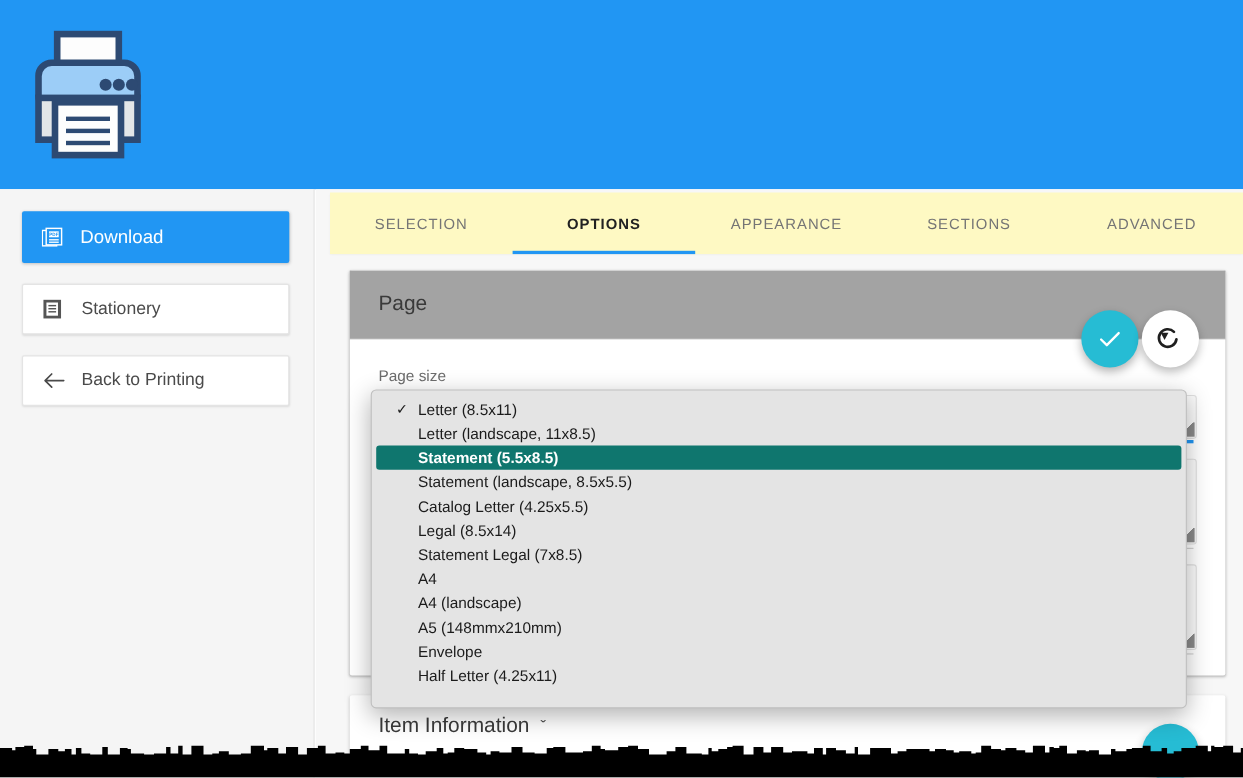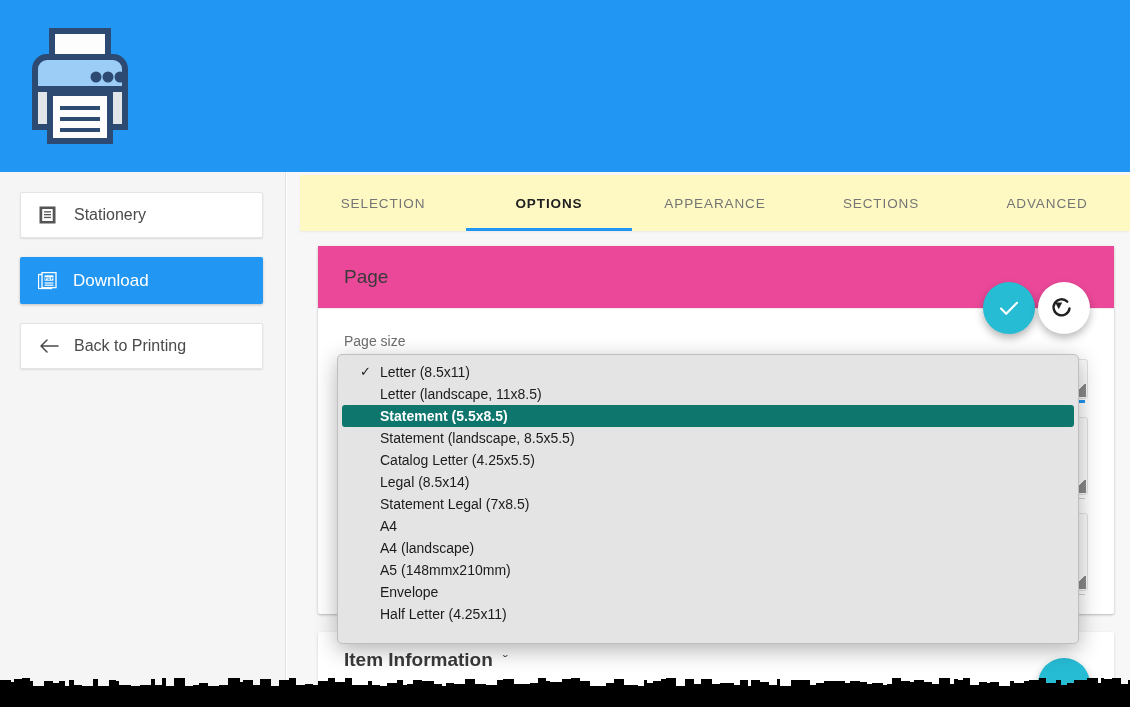--- a/index.html
+++ b/index.html
@@ -70,21 +70,21 @@
     background: #2196f3;
   }
 
   
   .card {
     position: absolute; left: 31px; top: 74px; width: 796px; height: 368px;
     background: #ffffff; border-radius: 2px;
     box-shadow: 0 1px 3px rgba(0,0,0,.17), 0 1px 2px rgba(0,0,0,.10);
   }
   .card-head {
-    height: 63px; background: #ec4899; border-bottom: 1px solid #eeeeee;
+    height: 63px; background: #a3a3a3; border-bottom: 1px solid #eeeeee;
     display: flex; align-items: center; padding: 0 26px;
   }
   .card-head-title { font-size: 19px; color: #3a3a3a; font-weight: 400; }
   .card-body { padding: 24px 26px 0 26px; position: relative; }
   .field-label { font-size: 14px; color: #6d6d6d; margin-bottom: 10px; }
 
   
   .ghost-field {
     height: 40px; background: #fbfbfb; border: 1px solid #e0e0e0; border-radius: 3px;
     margin-bottom: 18px; position: relative;
@@ -100,21 +100,21 @@
     position:absolute; right:2px; bottom:-5px; width:14px; height:1px; background:#cfcfcf;
   }
 
   
   .section-row {
     position: absolute; left: 31px; top: 460px; width: 796px; height: 56px;
     background: #ffffff; border-radius: 2px;
     box-shadow: 0 1px 3px rgba(0,0,0,.15);
     display: flex; align-items: center; padding: 0 26px;
   }
-  .section-title { font-size: 19px; color: #3a3a3a; font-weight: bold; }
+  .section-title { font-size: 19px; color: #3a3a3a; }
   .chev { margin-left: 10px; font-size: 15px; color: #4a4a4a; line-height: 1; }
 
   
   .fab {
     position: absolute; width: 52px; height: 52px; border-radius: 50%;
     display: flex; align-items: center; justify-content: center;
   }
   .fab-ok {
     left: 983px; top: 282px; background: #26bcd4; color: #ffffff;
     box-shadow: 0 4px 9px rgba(0,0,0,.30);
@@ -164,45 +164,45 @@
         <rect x="24" y="66" width="60" height="48" fill="#fdfdfd" stroke="#2d4a73" stroke-width="6"></rect>
         <rect x="34" y="79" width="40" height="4" fill="#2d4a73"></rect>
         <rect x="34" y="90" width="40" height="4" fill="#2d4a73"></rect>
         <rect x="34" y="101" width="40" height="4" fill="#2d4a73"></rect>
       </svg>
     </div>
   </div>
 
   <div class="sidebar">
 
-    <div class="side-btn">
-      <span class="ico">
-        <svg width="17" height="18" viewBox="0 0 17 18" aria-hidden="true">
-          <rect x="0.5" y="0.5" width="16" height="17" fill="#555555"></rect>
-          <rect x="3.2" y="3" width="10.5" height="12" fill="#ffffff"></rect>
-          <rect x="5.0" y="5.2" width="7" height="1.3" fill="#555555"></rect>
-          <rect x="5.0" y="8.0" width="7" height="1.3" fill="#555555"></rect>
-          <rect x="5.0" y="10.8" width="7" height="1.3" fill="#555555"></rect>
-        </svg>
-      </span>
-      <span class="lbl">Stationery</span>
-    </div>
-
     <div class="side-btn primary">
       <span class="ico">
         <svg width="20" height="20" viewBox="0 0 20 20" aria-hidden="true">
           <rect x="0.5" y="3.5" width="13" height="14" fill="none" stroke="#ffffff" stroke-width="1.3"></rect>
           <rect x="4" y="1.6" width="14" height="15" fill="#2196f3" stroke="#ffffff" stroke-width="1.3"></rect>
           <rect x="6.6" y="4.3" width="8.8" height="5.4" fill="#ffffff"></rect>
           <text x="11" y="8.9" font-size="4.2" font-family="Liberation Sans, sans-serif" fill="#2196f3" text-anchor="middle" font-weight="bold">PDF</text>
           <rect x="6.6" y="11.4" width="8.8" height="1.2" fill="#ffffff"></rect>
           <rect x="6.6" y="13.6" width="8.8" height="1.2" fill="#ffffff"></rect>
         </svg>
       </span>
       <span class="lbl">Download</span>
+    </div>
+
+    <div class="side-btn">
+      <span class="ico">
+        <svg width="17" height="18" viewBox="0 0 17 18" aria-hidden="true">
+          <rect x="0.5" y="0.5" width="16" height="17" fill="#555555"></rect>
+          <rect x="3.2" y="3" width="10.5" height="12" fill="#ffffff"></rect>
+          <rect x="5.0" y="5.2" width="7" height="1.3" fill="#555555"></rect>
+          <rect x="5.0" y="8.0" width="7" height="1.3" fill="#555555"></rect>
+          <rect x="5.0" y="10.8" width="7" height="1.3" fill="#555555"></rect>
+        </svg>
+      </span>
+      <span class="lbl">Stationery</span>
     </div>
 
     <div class="side-btn">
       <span class="ico">
         <svg width="20" height="14" viewBox="0 0 20 14" aria-hidden="true">
           <path d="M19 7 H2 M8 1 L2 7 L8 13" fill="none" stroke="#4a4a4a" stroke-width="1.5" stroke-linecap="round" stroke-linejoin="round"></path>
         </svg>
       </span>
       <span class="lbl">Back to Printing</span>
     </div>

